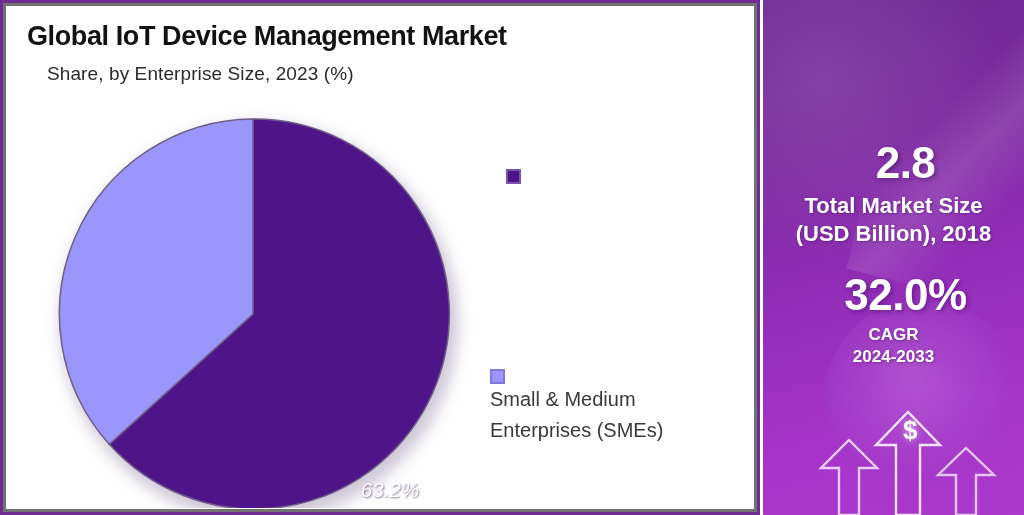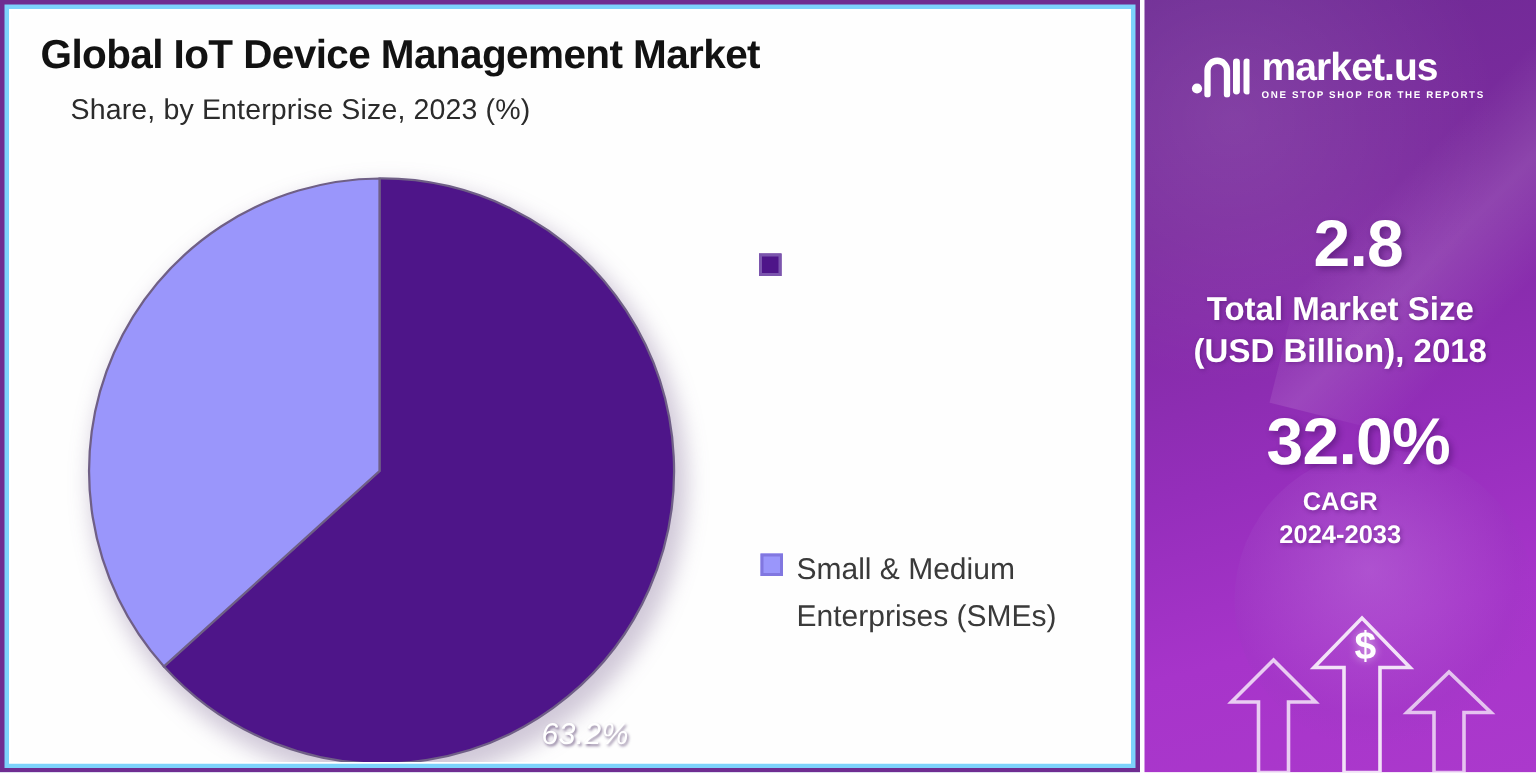--- a/index.html
+++ b/index.html
@@ -16,21 +16,21 @@
     background: #ffffff;
   }
 
   
   .chart-panel {
     position: absolute;
     left: 0;
     top: 0;
     width: 760px;
     height: 515px;
-    background: #7dd3fc;
+    background: #737373;
     border: 3px solid #6f2d91;
     box-sizing: border-box;
   }
   .chart-panel-inner {
     position: absolute;
     left: 3px;
     top: 3px;
     right: 3px;
     bottom: 3px;
     background: #fefefe;
@@ -95,21 +95,21 @@
     letter-spacing: 0.3px;
   }
 
   
   .legend-item {
     position: absolute;
     display: flex;
     align-items: flex-start;
   }
   .legend-item.one { left: 499px; top: 158px; }
-  .legend-item.two { left: 500px; top: 358px; }
+  .legend-item.two { left: 483px; top: 358px; flex-direction: column; }
   .legend-marker {
     width: 15px;
     height: 15px;
     margin-top: 4px;
     margin-right: 9px;
     flex: none;
     box-sizing: border-box;
   }
   .legend-marker.dark {
     background: #4e1589;
@@ -270,32 +270,20 @@
         </span>
       </div>
 
     </div>
   </div>
 
   <div class="side-panel">
     <div class="side-sheen"></div>
     <div class="side-globe"></div>
 
-    <div class="logo-row">
-      <svg class="logo-mark" viewBox="0 0 40 32">
-        <circle cx="5" cy="26" r="3.4" fill="#ffffff"></circle>
-        <path d="M12 30 L12 14 A6.5 6.5 0 0 1 25 14 L25 30" fill="none" stroke="#ffffff" stroke-width="4.2" stroke-linecap="round"></path>
-        <rect x="29" y="6" width="4.6" height="24" rx="2.3" fill="#ffffff"></rect>
-        <rect x="36" y="6" width="4.6" height="24" rx="2.3" fill="#ffffff"></rect>
-      </svg>
-      <span class="logo-text-block">
-        <span class="logo-word">market.us</span>
-        <span class="logo-tag">ONE STOP SHOP FOR THE REPORTS</span>
-      </span>
-    </div>
 
     <div class="stat one">
       <div class="stat-value">2.8</div>
       <div class="stat-label">
         <span class="sub">Total Market Size</span>
         <span class="sub">(USD Billion), 2018</span>
       </div>
     </div>
 
     <div class="stat two">

